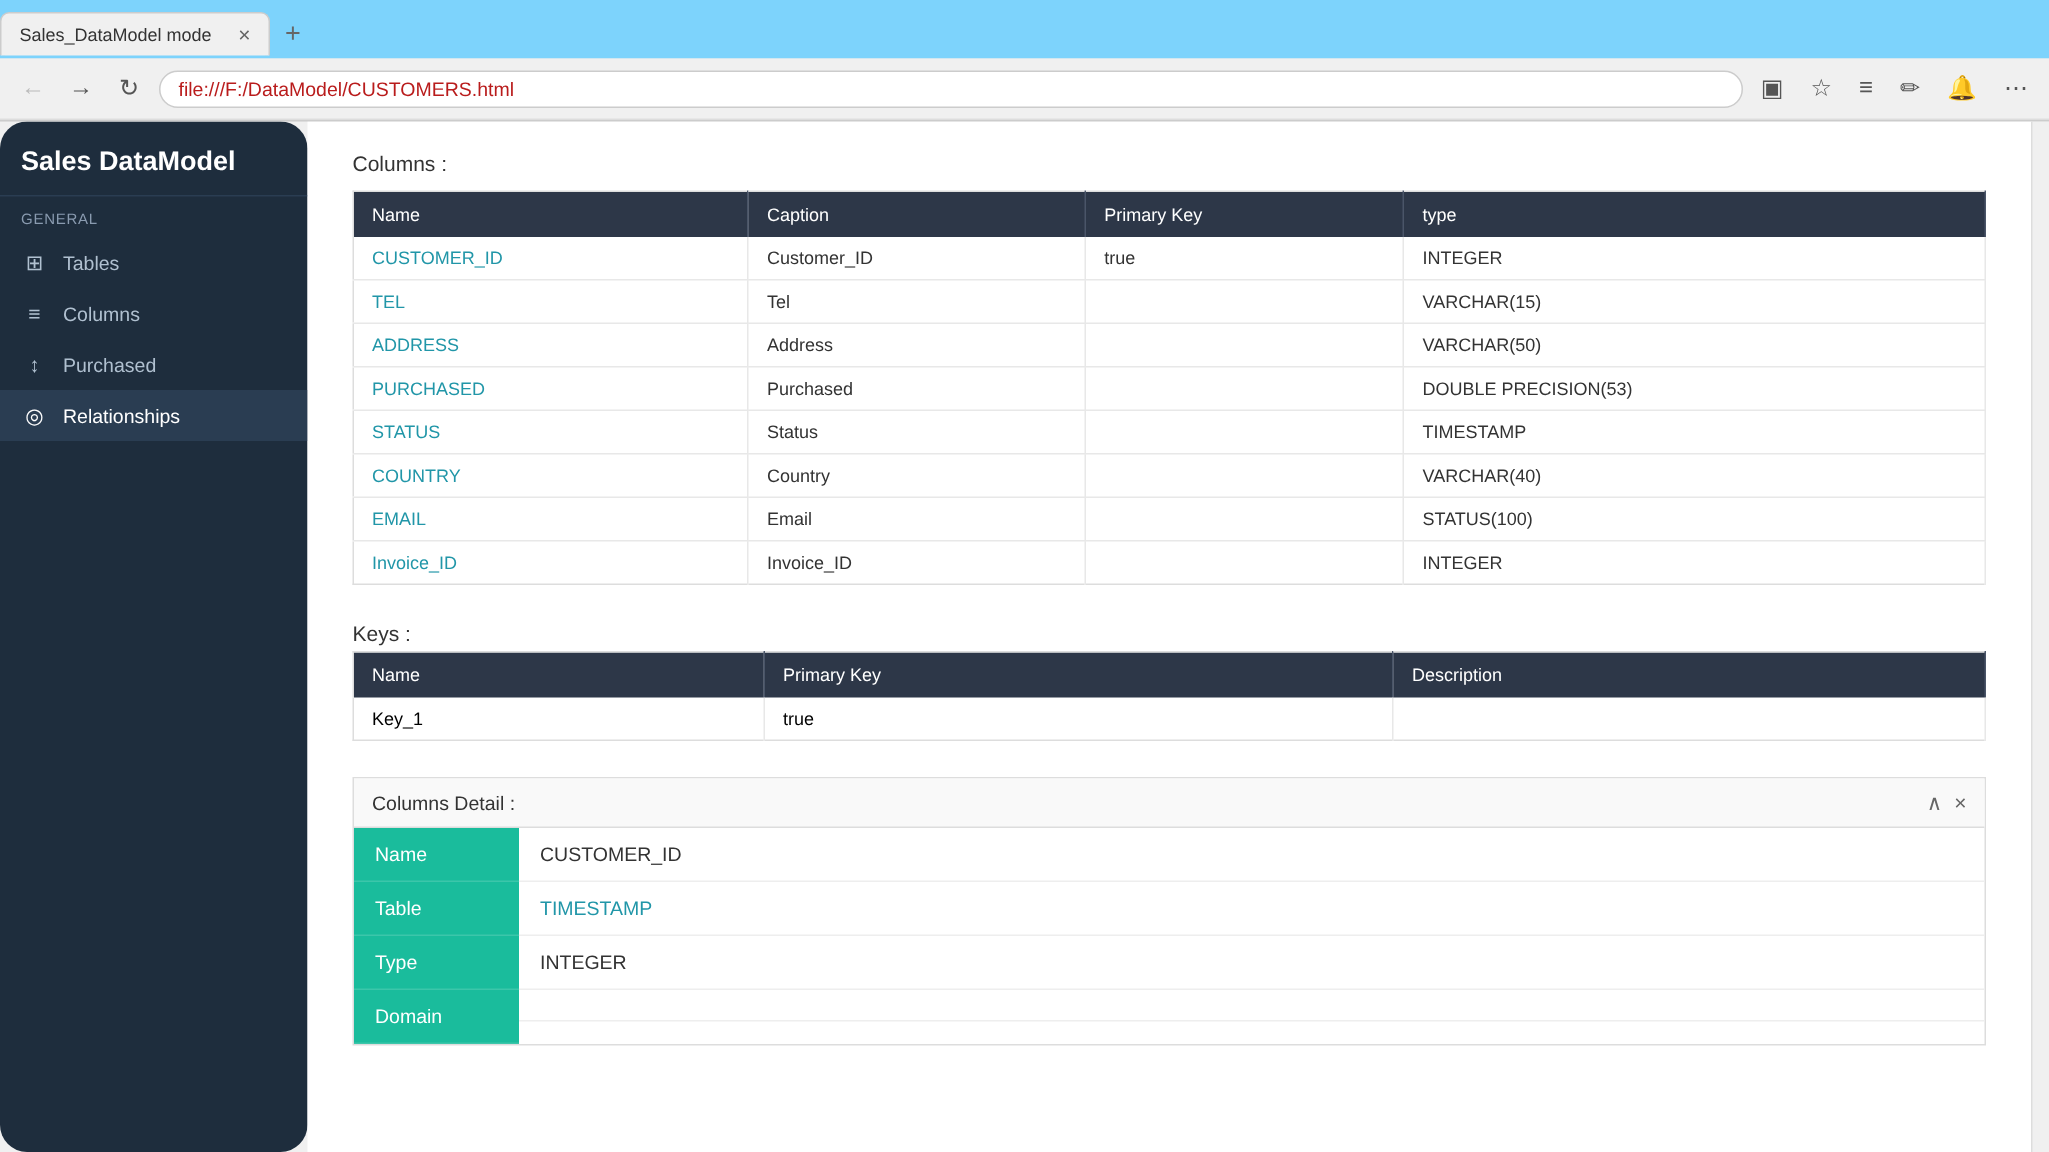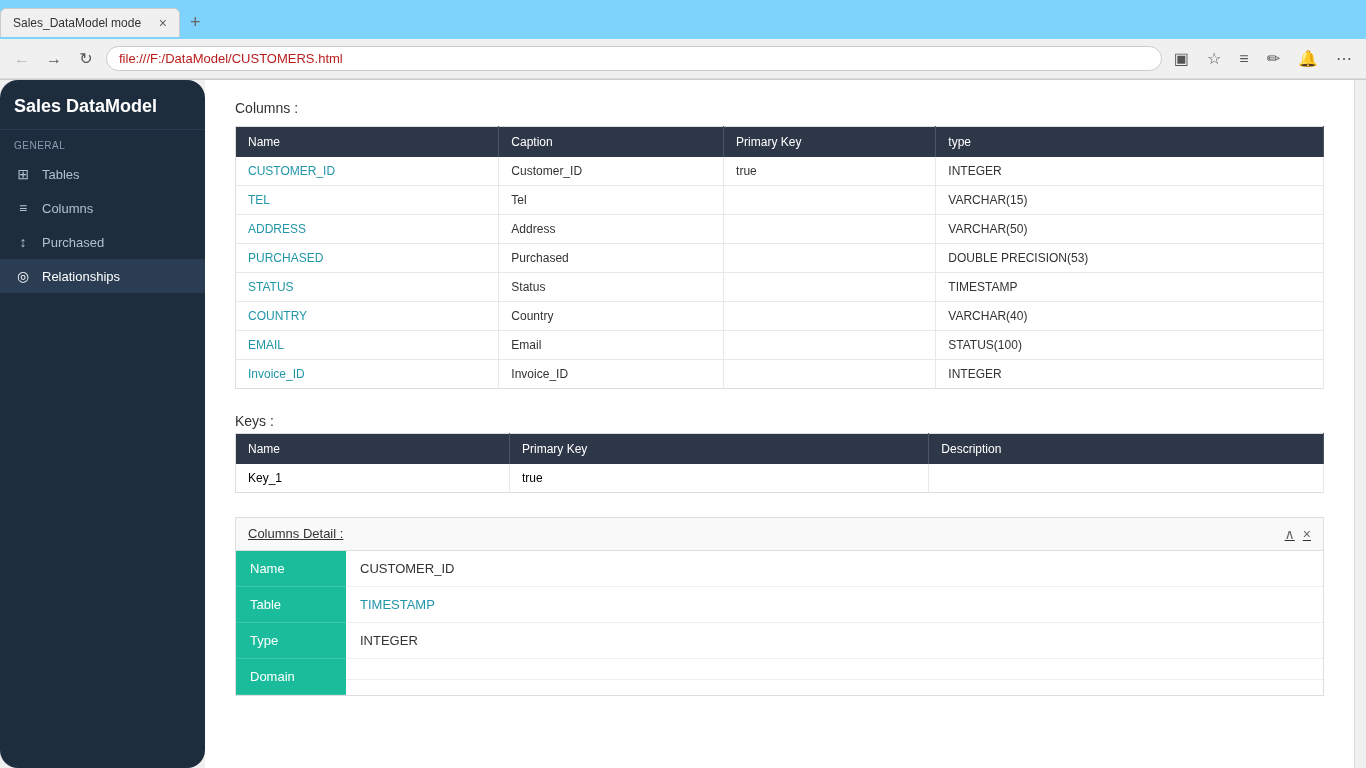--- a/index.html
+++ b/index.html
@@ -49,21 +49,21 @@
     .data-table td.col-name { color: #2196a8; }
     .data-table td.col-caption { color: #333; }
     .data-table td.col-pk { color: #333; }
     .data-table td.col-type { color: #333; }
 
     
     .keys-section { margin-bottom: 4px; }
 
     
     .columns-detail { border: 1px solid #ddd; }
-    .columns-detail-header { display: flex; align-items: flex-start; justify-content: space-between; padding: 8px 12px; font-size: 13px; color: #333; background: #f9f9f9; border-bottom: 1px solid #ddd; text-decoration: underline; }
+    .columns-detail-header { display: flex; align-items: center; justify-content: space-between; padding: 8px 12px; font-size: 13px; color: #333; background: #f9f9f9; border-bottom: 1px solid #ddd; }
     .columns-detail-controls { display: flex; gap: 8px; color: #666; font-size: 14px; cursor: pointer; }
     .columns-detail-body { display: flex; }
     .detail-labels { background: #1abc9c; color: white; width: 110px; flex-shrink: 0; }
     .detail-label-row { padding: 10px 14px; font-size: 13px; border-bottom: 1px solid rgba(255,255,255,0.15); }
     .detail-values { flex: 1; }
     .detail-value-row { padding: 10px 14px; font-size: 13px; border-bottom: 1px solid #eee; color: #333; }
     .detail-value-row.teal { color: #2196a8; }
 
     .scrollbar-placeholder { width: 12px; background: #f0f0f0; border-left: 1px solid #ddd; display: flex; flex-direction: column; align-items: center; padding-top: 4px; }
   </style>

